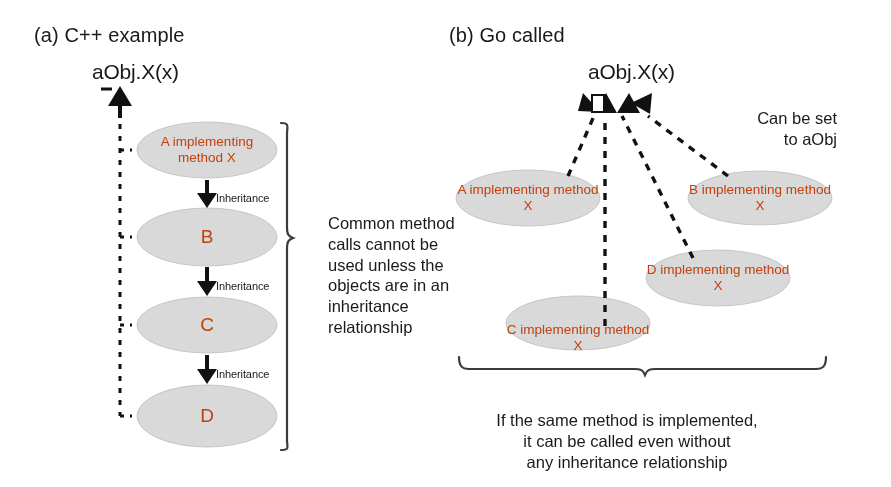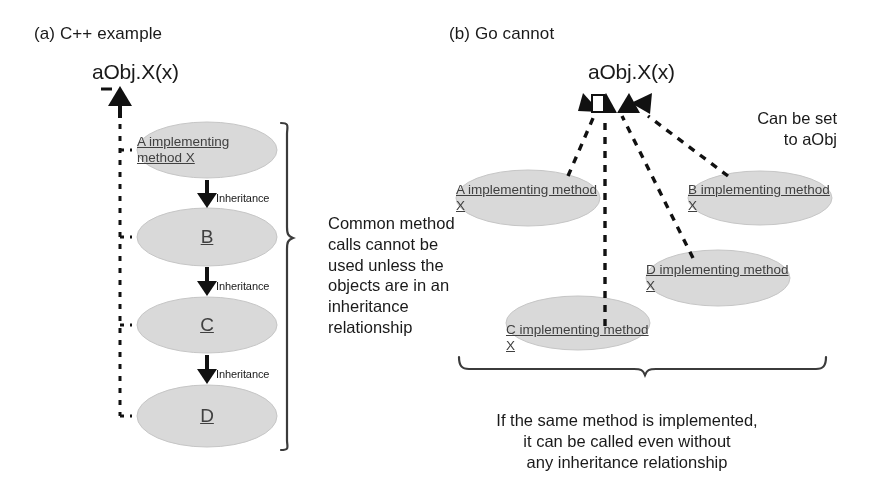--- a/index.html
+++ b/index.html
@@ -25,37 +25,37 @@
     width: 891px;
     height: 487px;
   }
   .txt {
     position: absolute;
     white-space: pre;
     line-height: 1.18;
     color: #1a1a1a;
   }
   .panel-title {
-    font-size: 17px;
+    font-size: 20px;
     letter-spacing: 0.1px;
   }
   .call-label {
     font-size: 21px;
     letter-spacing: -0.2px;
   }
   .ellipse-label {
     position: absolute;
     display: flex;
     align-items: center;
     justify-content: center;
+    text-align: center;
     font-size: 13.5px;
     line-height: 1.22;
-    color: #404040;
+    color: #c2410c;
     pointer-events: none;
-    text-decoration: underline;
   }
   .ellipse-label.big {
     font-size: 19px;
   }
   .note {
     font-size: 16.5px;
     line-height: 1.26;
   }
   .note.right-align { text-align: right; }
   .note.center-align { text-align: center; }
@@ -167,21 +167,21 @@
   <div class="ellipse-label" style="left:137px; top:122px; width:140px; height:56px;">A implementing
 method X</div>
   <div class="ellipse-label big" style="left:137px; top:208px; width:140px; height:58px;">B</div>
   <div class="ellipse-label big" style="left:137px; top:297px; width:140px; height:56px;">C</div>
   <div class="ellipse-label big" style="left:137px; top:385px; width:140px; height:62px;">D</div>
 
   <div class="txt edge-label" style="left:216px; top:192px;">Inheritance</div>
   <div class="txt edge-label" style="left:216px; top:280px;">Inheritance</div>
   <div class="txt edge-label" style="left:216px; top:368px;">Inheritance</div>
 
-  <div class="txt panel-title" style="left:449px; top:24px;">(b) Go cannot</div>
+  <div class="txt panel-title" style="left:449px; top:24px;">(b) Go called</div>
 
   <div class="txt call-label" style="left:588px; top:60px;">aObj.X(x)</div>
 
   <div class="txt note" style="left:687px; top:108px; width:150px;text-align:right;">Can be set
 to aObj</div>
 
   <div class="txt note center-align" style="left:437px; top:378px; width:380px;margin-top:32px;">If the same method is implemented,
 it can be called even without
 any inheritance relationship</div>
 

